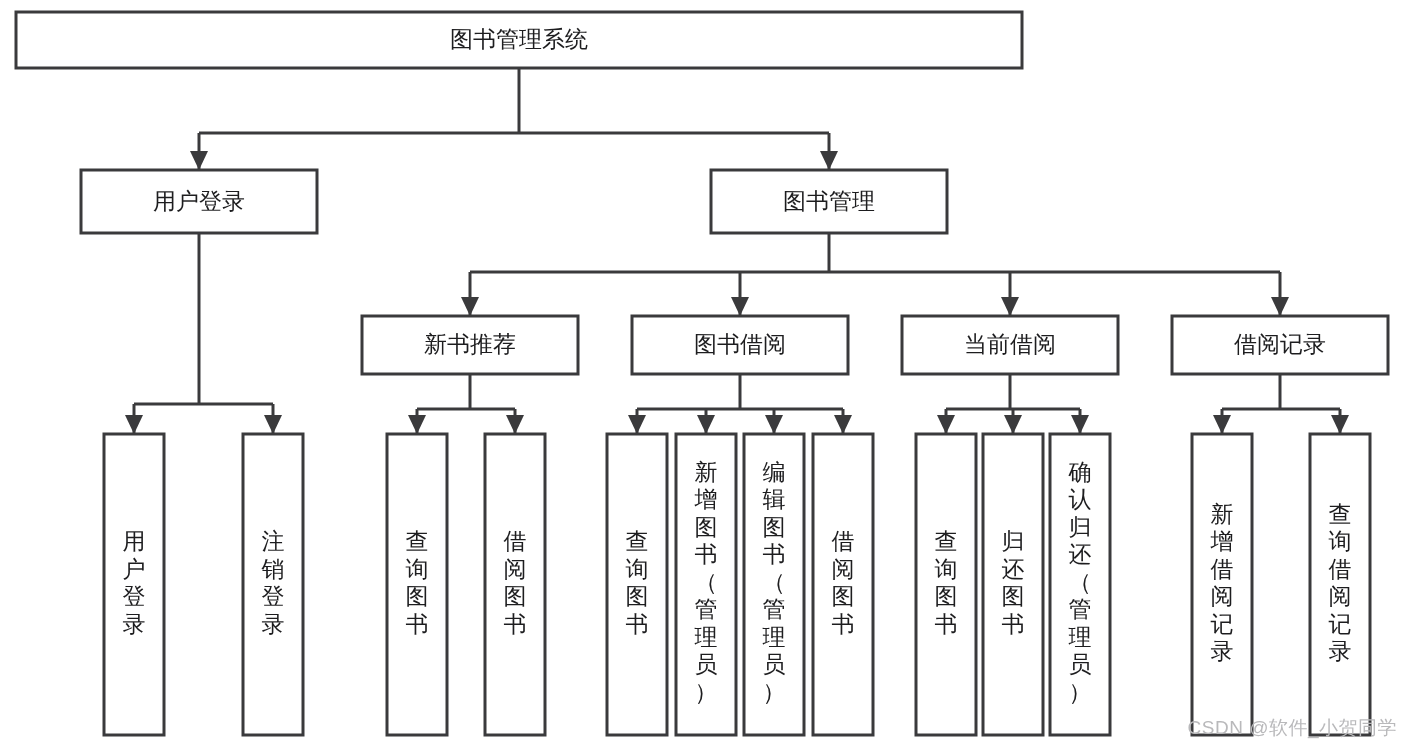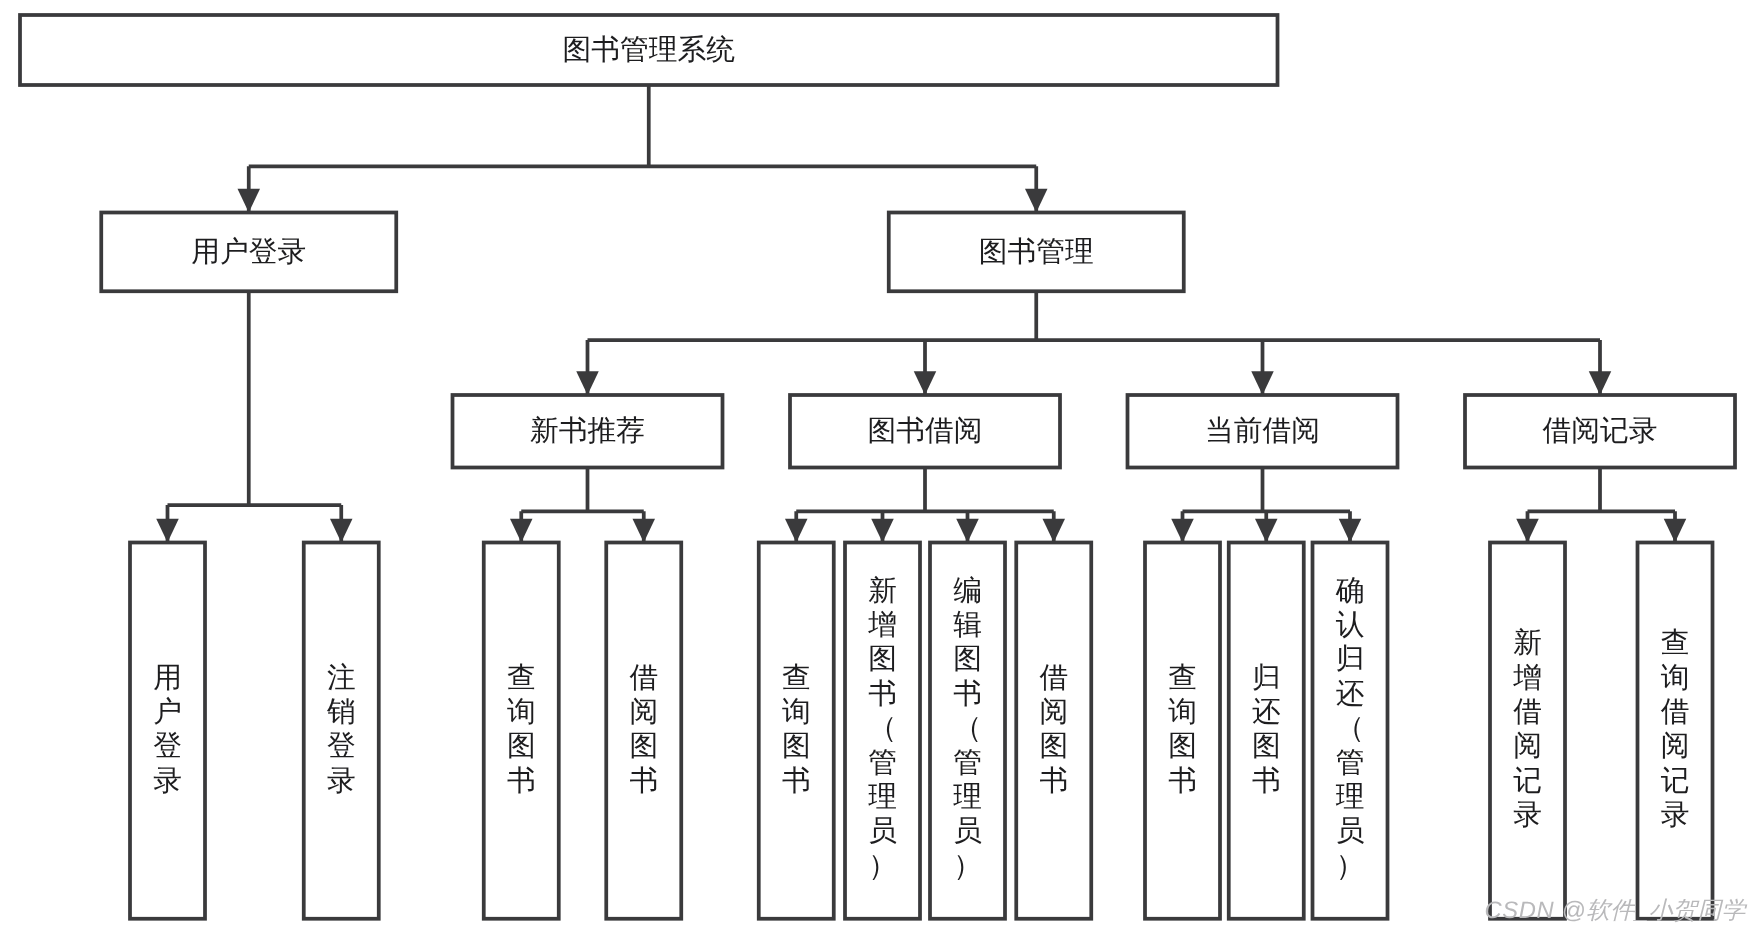--- a/index.html
+++ b/index.html
@@ -59,21 +59,20 @@
   .watermark {
     position: absolute;
     right: 8px;
     bottom: 6px;
     font-family: "Liberation Sans", "DejaVu Sans", sans-serif;
     font-size: 19px;
     color: #b9b9bb;
     white-space: nowrap;
     letter-spacing: 0.5px;
     user-select: none;
-    font-style: italic;
   }
 </style>
 </head>
 <body>
 
 <div id="diagram-root">
   <svg class="flow" id="flow-svg" viewBox="0 0 1405 747" xmlns="http://www.w3.org/2000/svg">
     <g id="edges-layer">
         <g>
           <line x1="519" y1="68" x2="519" y2="133" class="edge-line"></line>

